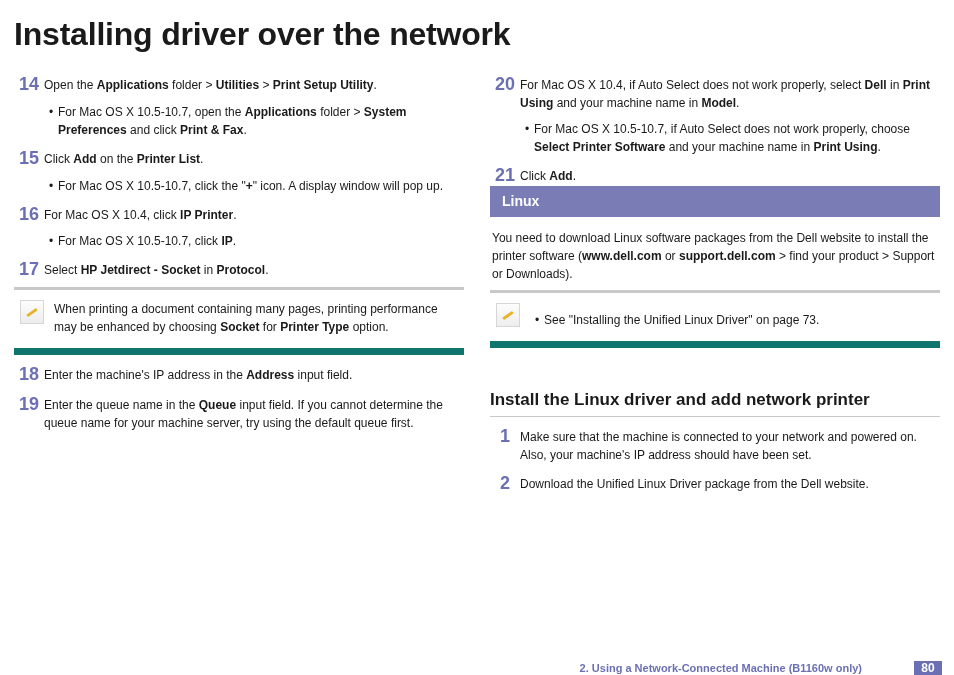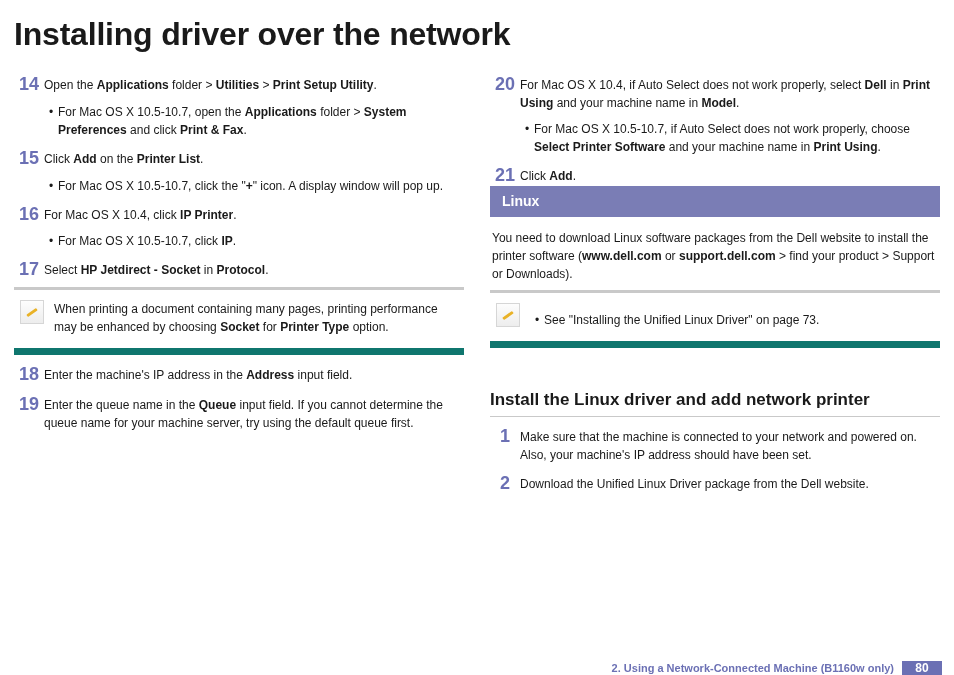--- a/index.html
+++ b/index.html
@@ -60,21 +60,21 @@
   }
   .footer {
     position:absolute; bottom:0; right:12px; display:flex; align-items:stretch;
   }
   .footer-text{
     color:#6b70b4; font-weight:700; font-size:11px;
     display:flex; align-items:center; padding:0 8px;
   }
   .page-badge{
     background:#6b70b4; color:#fff; font-weight:700;
-    font-size:12px; width:40px; display:flex; align-items:center; justify-content:center;
+    font-size:12px; width:28px; display:flex; align-items:center; justify-content:center;margin-left:44px;
   }
 </style>
 </head>
 <body>
 
 <h1 class="page-title">Installing driver over the network</h1>
 
 <div class="columns">
 
   <div class="col">

